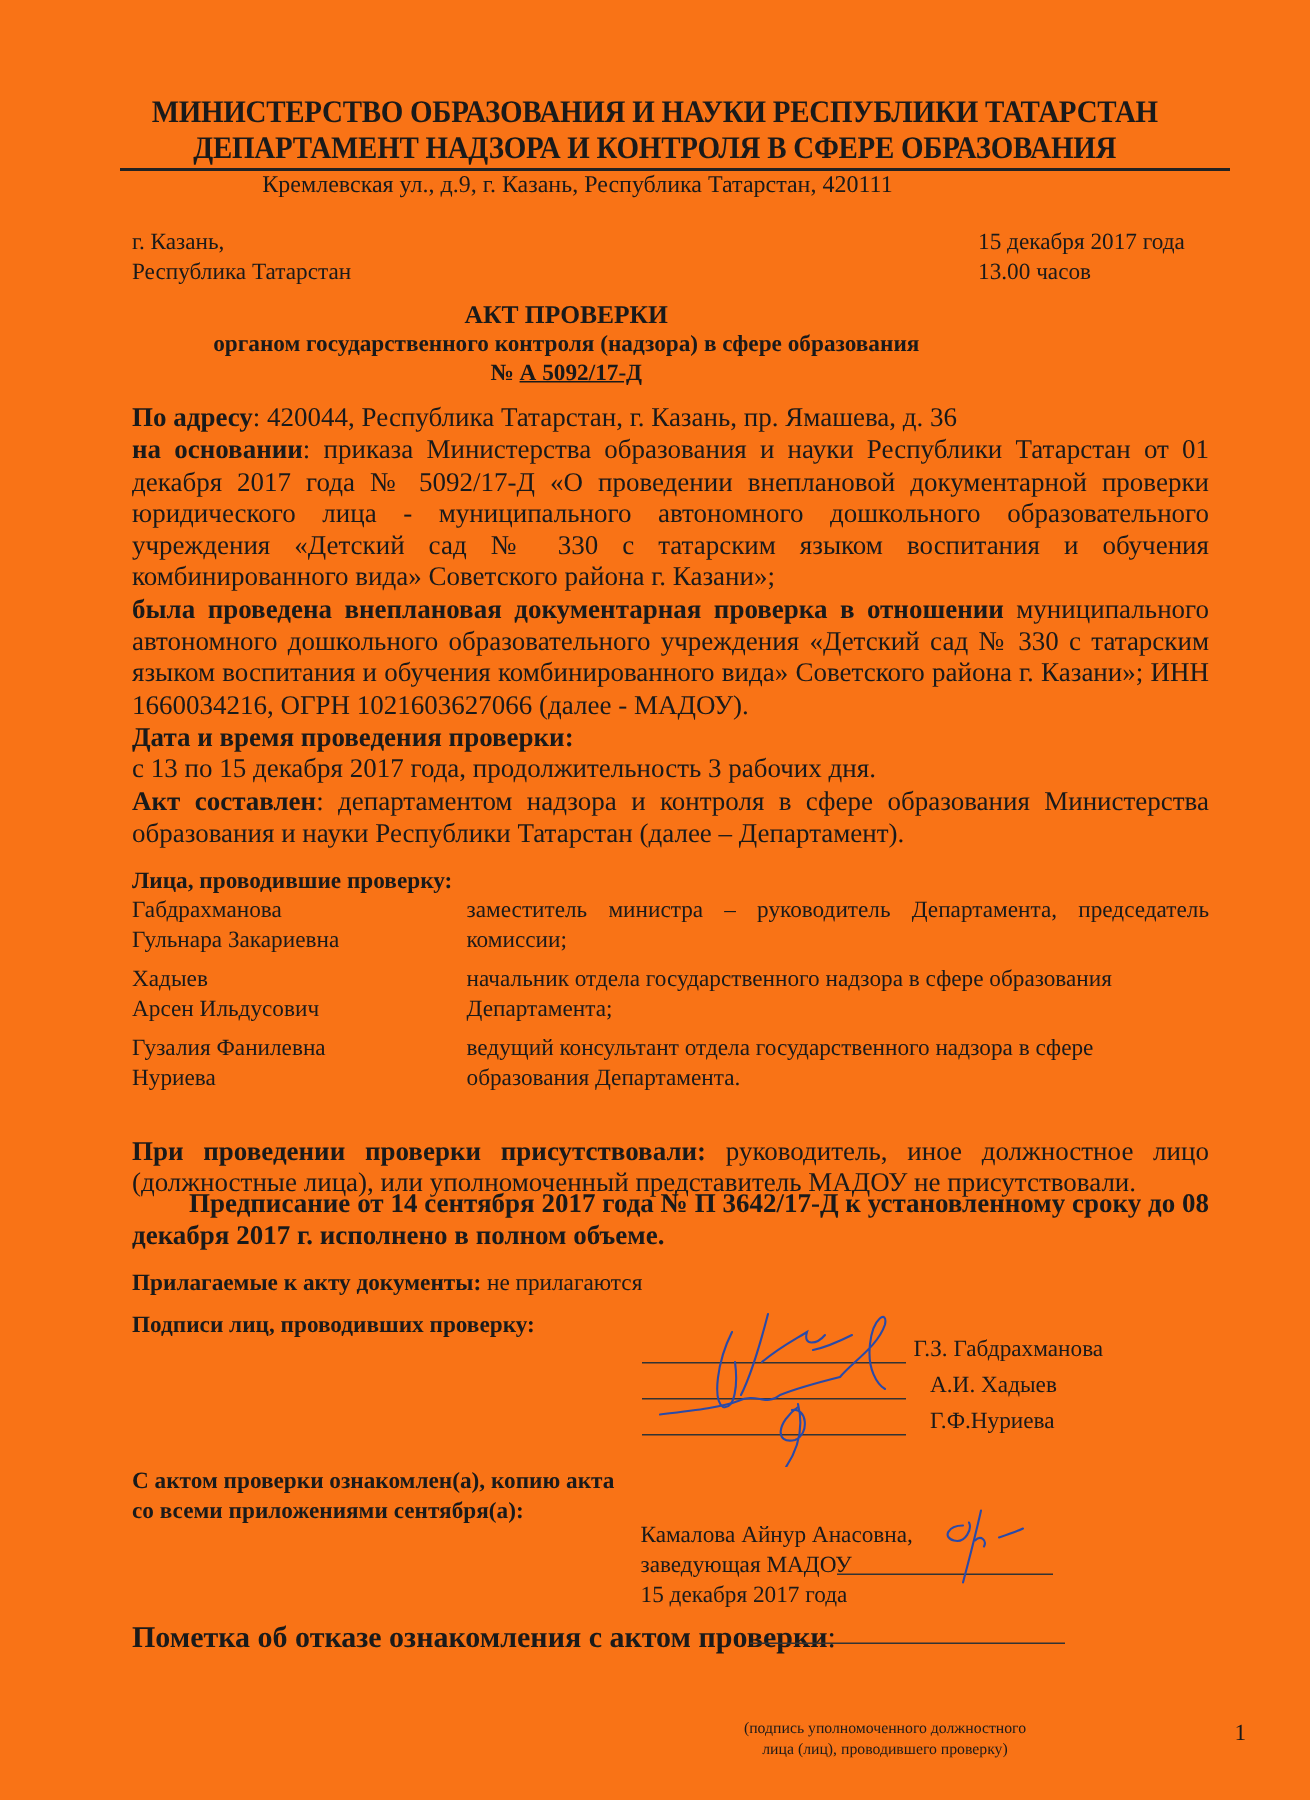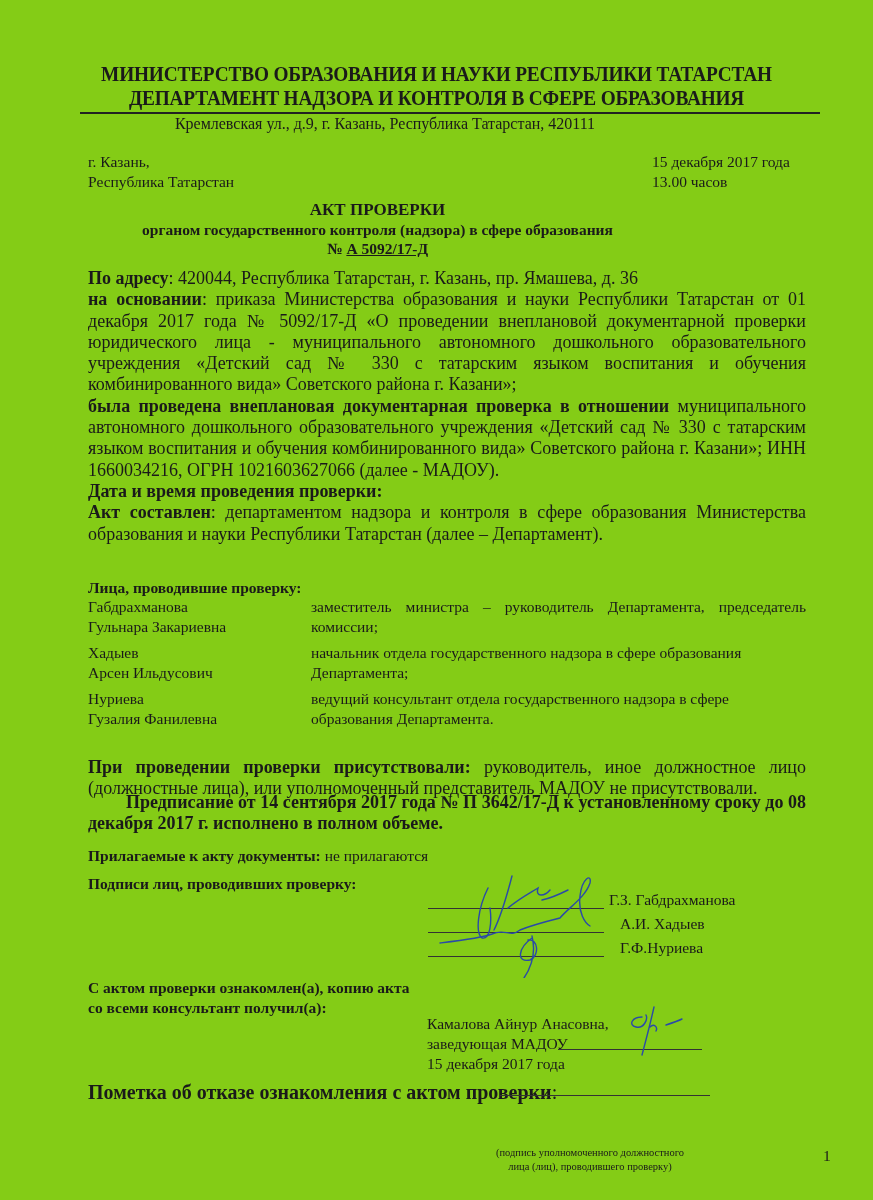--- a/index.html
+++ b/index.html
@@ -1,18 +1,18 @@
 <!DOCTYPE html>
 <html><head>
 <meta charset="utf-8">
 <style>
   html, body { margin: 0; padding: 0; background: #ffffff; }
   body { width: 873px; height: 1200px; position: relative; overflow: hidden;
          font-family: "Liberation Serif", "DejaVu Serif", serif; color: #1a1a1a; }
-  .page { position: absolute; left: 0; top: 0; width: 873px; height: 1200px; background: #84cc16; }
+  .page { position: absolute; left: 0; top: 0; width: 873px; height: 1200px; background: #f97316; }
   .abs { position: absolute; }
   .hdr1, .hdr2 { left: 0; width: 873px; text-align: center; font-weight: bold; font-size: 21px;
                  letter-spacing: -0.2px; transform: scaleX(0.92); transform-origin: center; }
   .hdr1 { top: 62px; }
   .hdr2 { top: 86px; }
   .hdr-rule { left: 80px; top: 112px; width: 740px; height: 0; border-top: 2px solid #222; }
   .hdr-addr { left: 0; width: 770px; top: 115px; text-align: center; font-size: 16px; }
   .t16 { font-size: 15.5px; line-height: 20px; }
   .title { left: 0; width: 755px; text-align: center; font-weight: bold; }
   .b { font-weight: bold; }
@@ -48,20 +48,21 @@
   <div class="abs title" style="top:221px; font-size:15.5px;">органом государственного контроля (надзора) в сфере образования</div>
   <div class="abs title" style="top:240px; font-size:15.5px;">
     <span>№ </span><span style="text-decoration:underline;">А 5092/17-Д</span>
   </div>
 
   <div class="abs para" style="top:268px;">
     <p><span class="b">По адресу</span><span>: 420044, Республика Татарстан, г. Казань, пр. Ямашева, д. 36</span></p>
     <p><span class="b">на основании</span><span>: приказа Министерства образования и науки Республики Татарстан от 01 декабря 2017 года № 5092/17-Д «О проведении внеплановой документарной проверки юридического лица - муниципального автономного дошкольного образовательного учреждения «Детский сад № 330 с татарским языком воспитания и обучения комбинированного вида» Советского района г. Казани»;</span></p>
     <p><span class="b">была проведена внеплановая документарная проверка в отношении</span><span> муниципального автономного дошкольного образовательного учреждения «Детский сад № 330 с татарским языком воспитания и обучения комбинированного вида» Советского района г. Казани»; ИНН 1660034216, ОГРН 1021603627066 (далее - МАДОУ).</span></p>
     <p class="b">Дата и время проведения проверки:</p>
+    <p>с 13 по 15 декабря 2017 года, продолжительность 3 рабочих дня.</p>
     <p><span class="b">Акт составлен</span><span>: департаментом надзора и контроля в сфере образования Министерства образования и науки Республики Татарстан (далее – Департамент).</span></p>
   </div>
 
   <div class="abs t16 b" style="left:88px; top:578px;">Лица, проводившие проверку:</div>
 
   <div class="row" style="top:597px;">
     <div class="name">
       <div>Габдрахманова</div>
       <div>Гульнара Закариевна</div>
     </div>
@@ -72,22 +73,22 @@
       <div>Хадыев</div>
       <div>Арсен Ильдусович</div>
     </div>
     <div class="role" style="text-align:left;">
       <div>начальник отдела государственного надзора в сфере образования</div>
       <div>Департамента;</div>
     </div>
   </div>
   <div class="row" style="top:689px;">
     <div class="name">
+      <div>Гузалия Фанилевна</div>
       <div>Нуриева</div>
-      <div>Гузалия Фанилевна</div>
     </div>
     <div class="role" style="text-align:left;">
       <div>ведущий консультант отдела государственного надзора в сфере</div>
       <div>образования Департамента.</div>
     </div>
   </div>
 
   <div class="abs para" style="top:737px;margin-top:20px;">
     <p><span class="b">При проведении проверки присутствовали:</span><span> руководитель, иное должностное лицо (должностные лица), или уполномоченный представитель МАДОУ не присутствовали.</span></p>
   </div>
@@ -109,21 +110,21 @@
   <div class="abs t16" style="left:620px; top:938px;">Г.Ф.Нуриева</div>
 
   <svg class="abs sig-ink" style="left:420px; top:868px;" width="200" height="110" viewBox="0 0 200 110">
     <path d="M68 20 C 58 40, 55 65, 62 70 C 70 72, 72 55, 70 40 M74 62 C 80 50, 85 35, 92 8 M88 40 C 100 30, 110 25, 118 20 C 115 30, 125 28, 130 22 M122 32 C 132 30, 140 26, 148 22"></path>
     <path d="M20 75 C 45 72, 62 70, 72 66 C 85 60, 90 70, 100 62 C 110 58, 120 55, 140 50 C 148 40, 165 30, 170 15 C 172 5, 162 10, 160 28 C 158 45, 165 55, 170 58"></path>
     <path d="M112 70 C 98 80, 96 95, 110 92 C 120 88, 118 70, 108 72 M112 68 C 115 80, 114 95, 104 110"></path>
   </svg>
 
   <div class="abs t16 b" style="left:88px; top:978px;">
     <div>С актом проверки ознакомлен(а), копию акта</div>
-    <div>со всеми консультант получил(а):</div>
+    <div>со всеми приложениями сентября(а):</div>
   </div>
   <div class="abs t16" style="left:427px; top:1014px;">
     <div>Камалова Айнур Анасовна,</div>
     <div>заведующая МАДОУ</div>
     <div>15 декабря 2017 года</div>
   </div>
   <div class="sig-line" style="left:558px; top:1049px; width:144px;"></div>
   <svg class="abs sig-ink" style="left:620px; top:1005px;" width="80" height="55" viewBox="0 0 80 55">
     <path d="M22 12 C 12 12, 8 20, 16 22 C 24 24, 28 14, 26 10 M34 2 C 30 20, 26 35, 22 50 M30 22 C 34 18, 38 22, 36 26 M46 20 C 52 18, 58 16, 62 14"></path>
   </svg>

